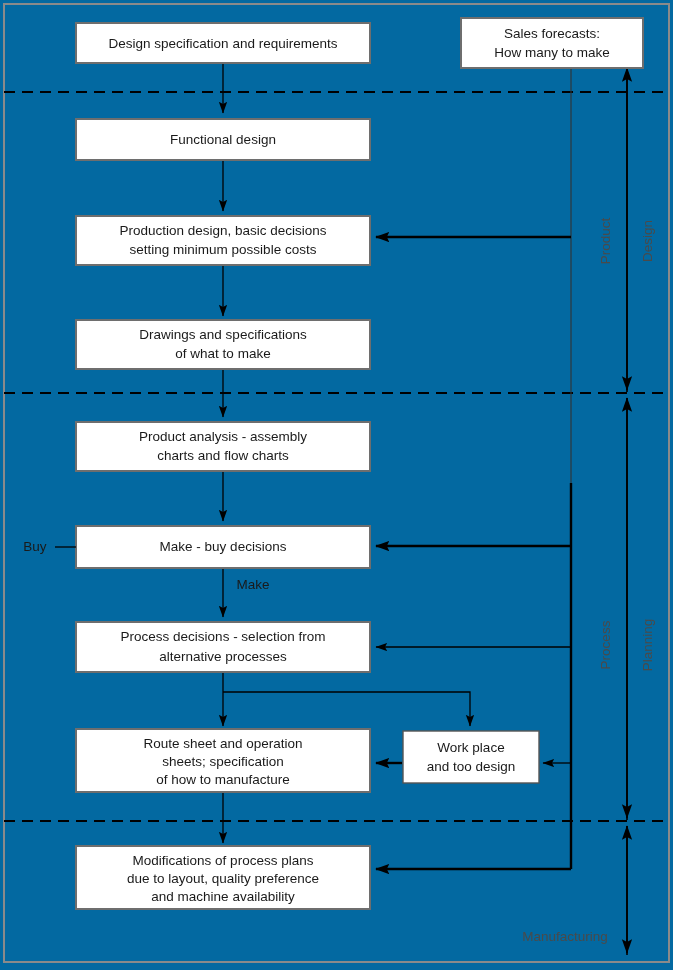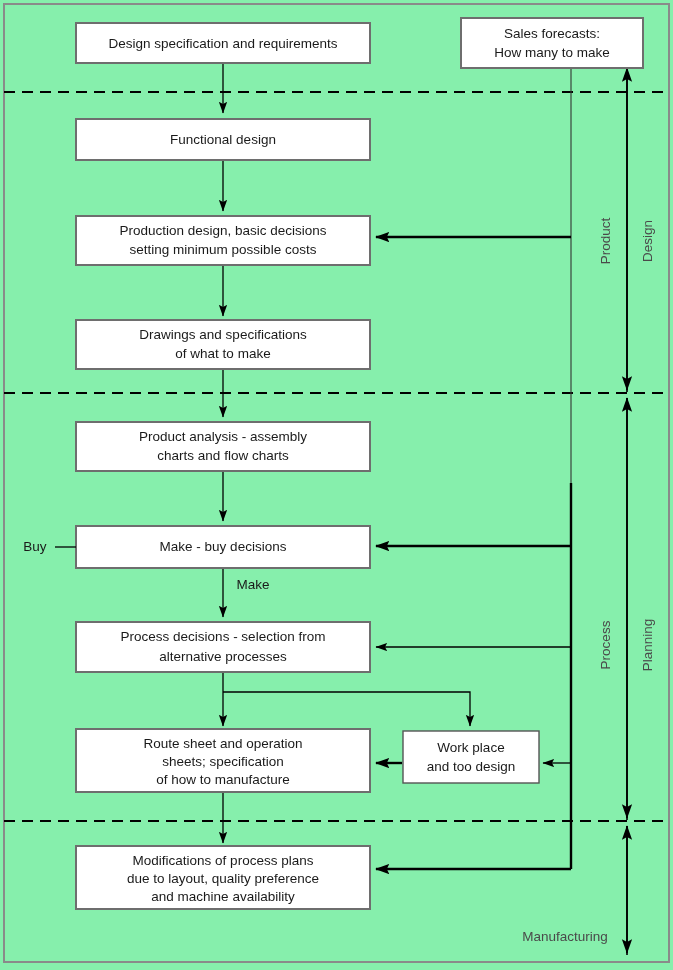--- a/index.html
+++ b/index.html
@@ -4,21 +4,21 @@
 <style>
   html, body {
     margin: 0;
     padding: 0;
     background: #ffffff;
   }
   #page {
     position: relative;
     width: 673px;
     height: 970px;
-    background: #86efac;
+    background: #0369a1;
     font-family: "Liberation Sans", sans-serif;
     overflow: hidden;
   }
   #flow-svg {
     position: absolute;
     left: 0;
     top: 0;
     width: 673px;
     height: 970px;
   }

